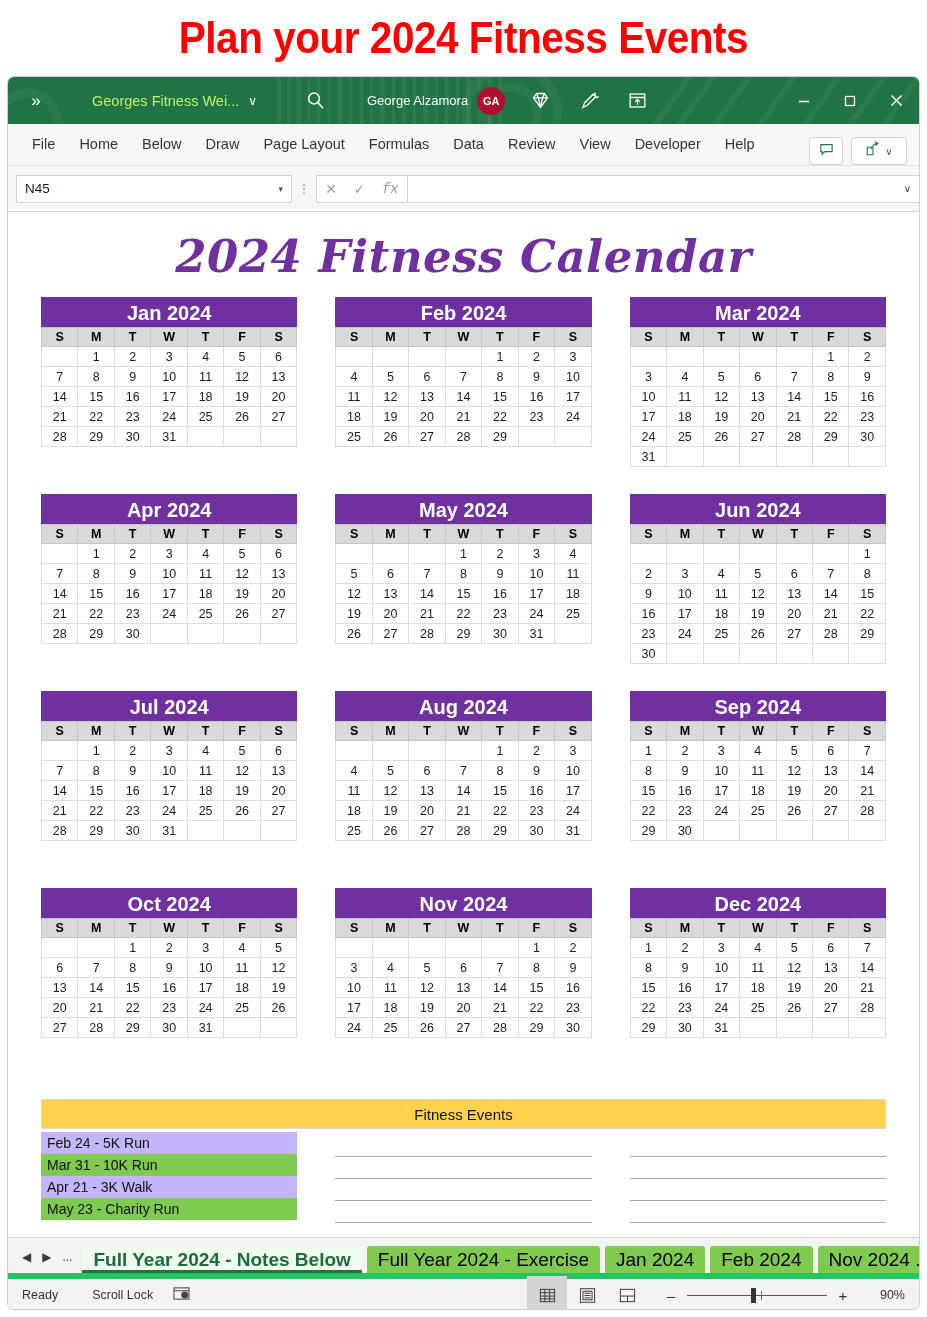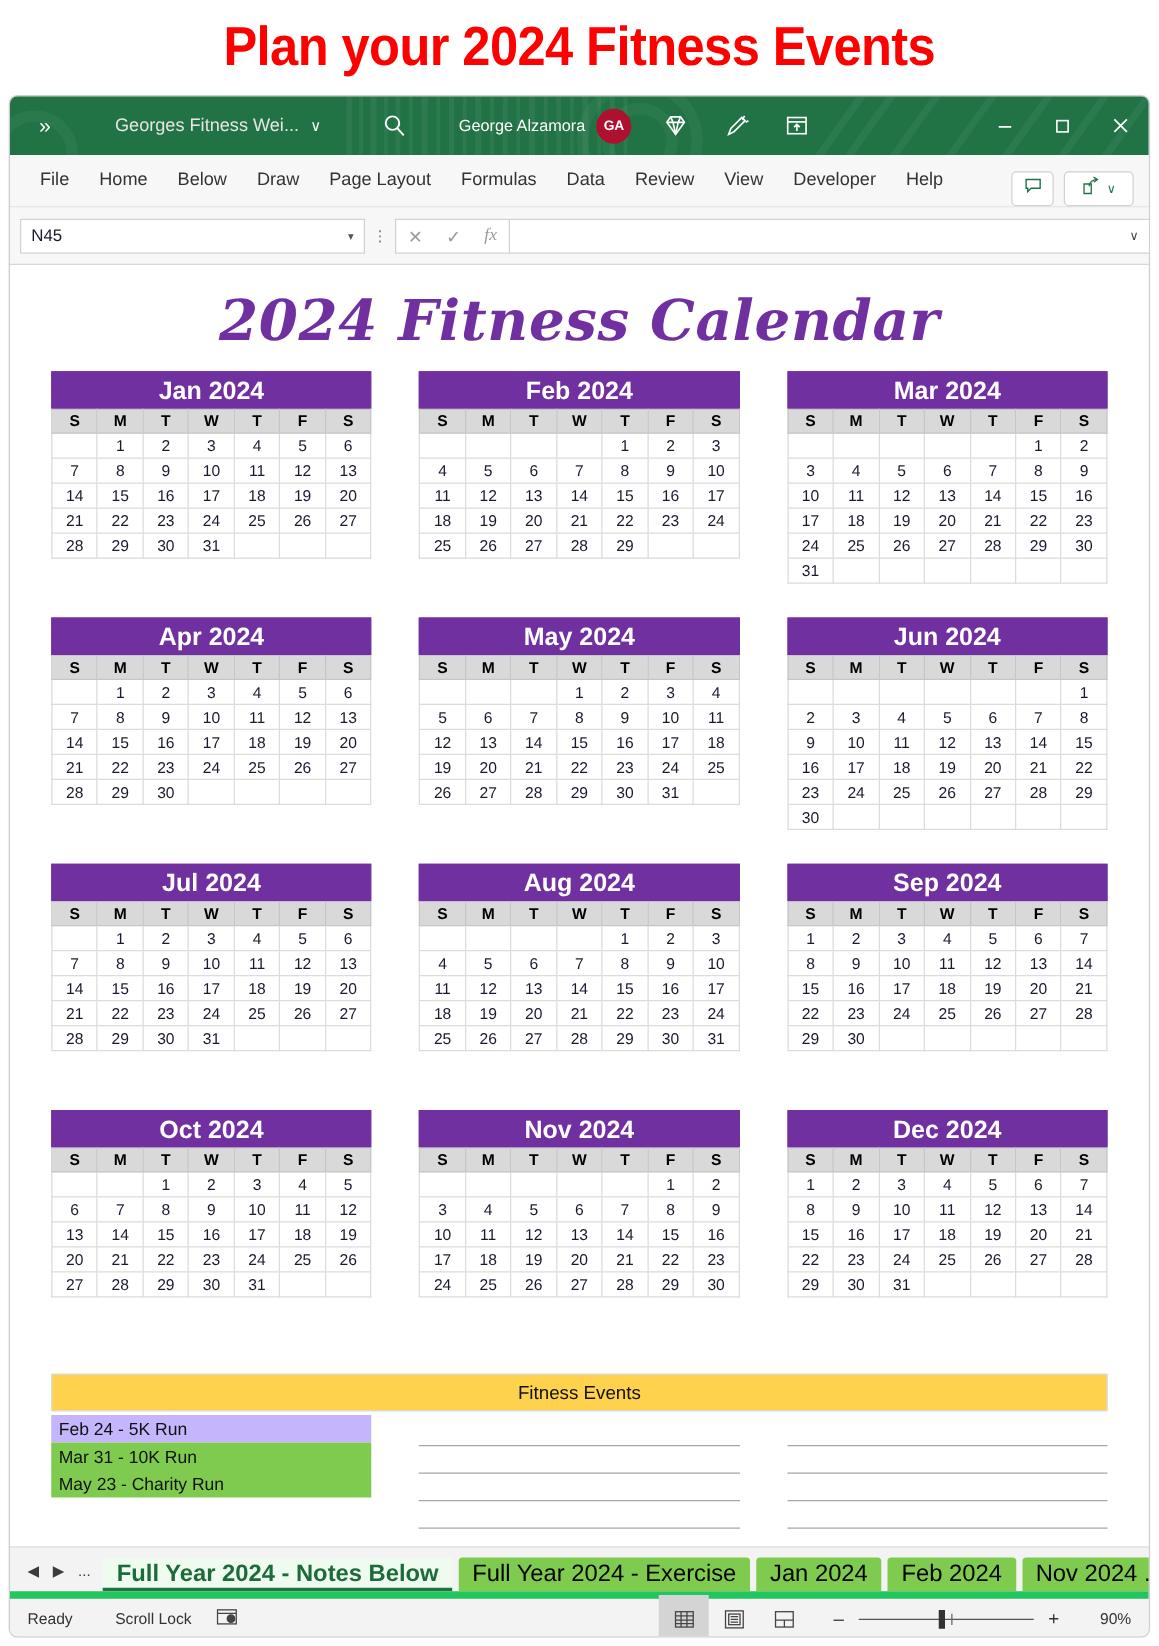--- a/index.html
+++ b/index.html
@@ -57,21 +57,21 @@
     opacity: .16;
     pointer-events: none;
   }
   #tb-more {
     color: #ffffff; font-size: 17px;
     width: 56px; text-align: center;
     line-height: 47px; cursor: default;
     position: relative; z-index: 2;
   }
   #doc-title {
-    color: #e5e5e5; font-size: 14.5px;
+    color: #bef264; font-size: 14.5px;
     white-space: nowrap;
     position: relative; z-index: 2;
     margin-left: 28px;
   }
   #doc-title-chevron {
     color: #ffffff; font-size: 12px; margin-left: 9px;
     position: relative; z-index: 2;
   }
   .tb-icon {
     position: relative; z-index: 2;
@@ -484,21 +484,21 @@
 
     <div id="formulabar">
       <div id="namebox">
         <span id="namebox-val">N45</span>
         <span id="namebox-arrow">▾</span>
       </div>
       <div id="fb-grip">⋮</div>
       <div id="fb-btns">
         <span>✕</span>
         <span>✓</span>
-        <span style="font-style:italic;font-family:Liberation Serif, serif;"><i>fx</i></span>
+        <span style="font-style:italic;font-family:Liberation Mono, monospace;"><i>fx</i></span>
       </div>
       <div id="fx-input"></div>
       <span style="font-size:10px;color:#444;margin-left:-18px;position:relative;z-index:3">∨</span>
     </div>
 
     <div id="sheet">
 
       <div id="cal-title">2024 Fitness Calendar</div>
 
       <div id="months">
@@ -1277,20 +1277,21 @@
             </table>
           </div>
         </div>
 
       <div id="events">
         <div id="events-header">Fitness Events</div>
         <div id="events-body">
           <div id="events-col-1">
               <div class="ev-row ev-amber">Feb 24 - 5K Run</div>
               <div class="ev-row ev-green">Mar 31 - 10K Run</div>
+              <div class="ev-row ev-amber">Apr 21 - 3K Walk</div>
               <div class="ev-row ev-green">May 23 - Charity Run</div>
             </div>
           <div class="blank-col" id="events-col-2">
               <div class="blank-row"></div>
               <div class="blank-row"></div>
               <div class="blank-row"></div>
               <div class="blank-row"></div>
               <div class="blank-row"></div>
             </div>
           <div class="blank-col" id="events-col-3">

